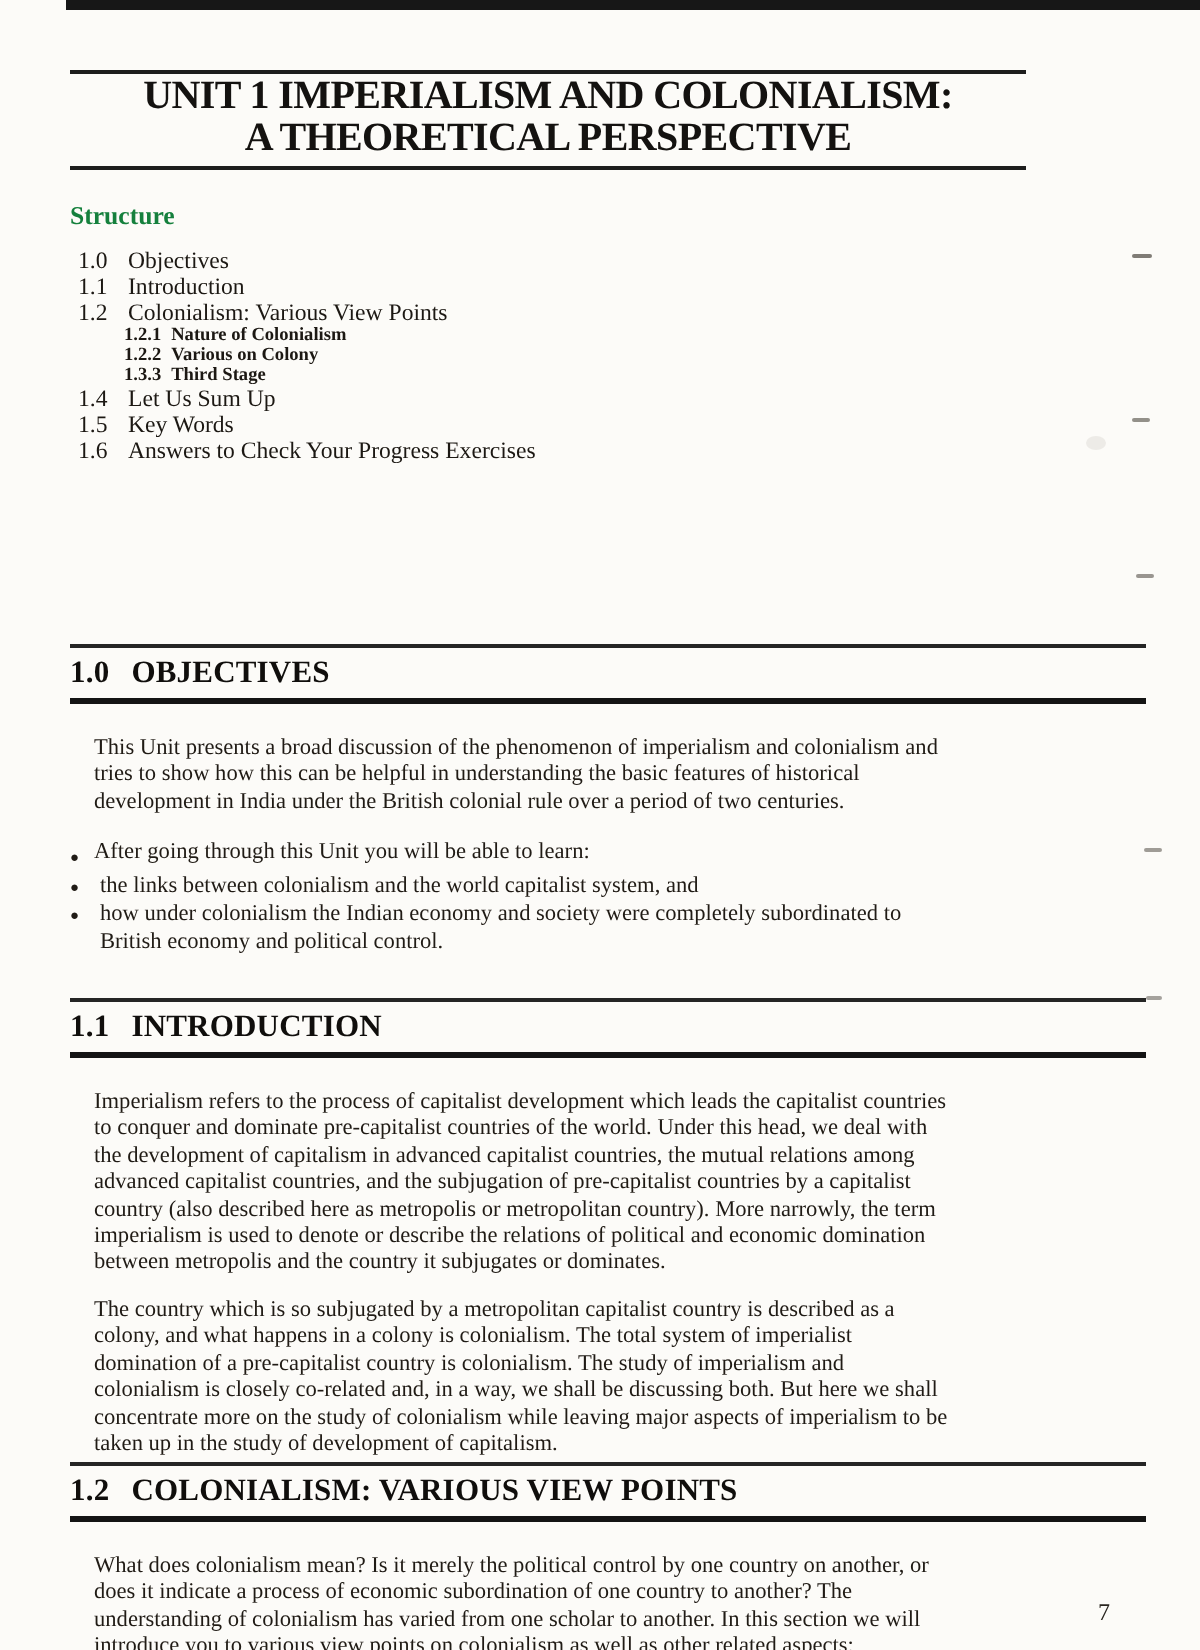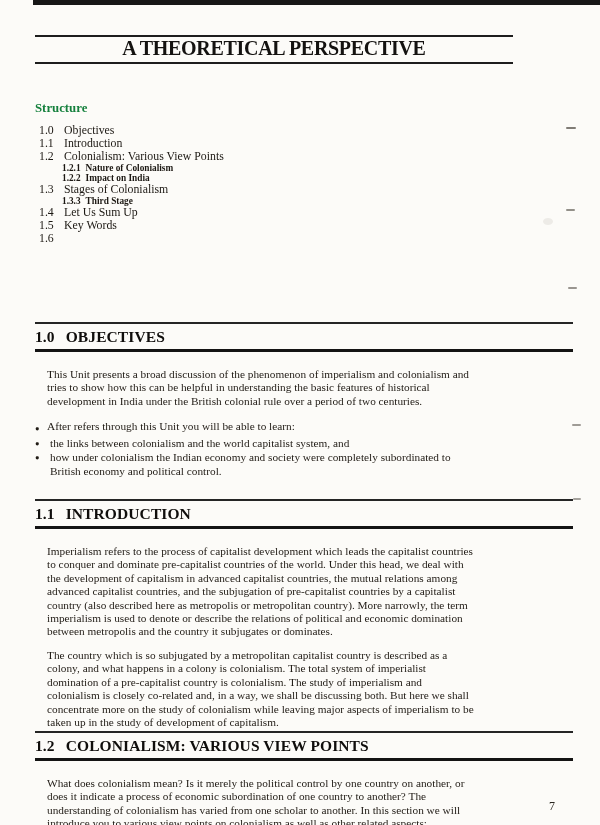--- a/index.html
+++ b/index.html
@@ -52,20 +52,21 @@
   .smudge{left:543px;top:218px;width:10px;height:7px;opacity:.12;border-radius:50%;}
 </style>
 </head>
 <body>
 
 <div class="page">
 
   <div class="top-bar"></div>
 
   <header class="title-block">
+    <div class="title-line">UNIT 1 IMPERIALISM AND COLONIALISM:</div>
     <div class="title-line">A THEORETICAL PERSPECTIVE</div>
   </header>
 
   <section class="structure-block">
     <h3 class="structure-heading">Structure</h3>
     <ol class="toc">
       <li class="toc-item">
           <span class="toc-num">1.0</span>
           <span class="toc-label">Objectives</span>
         </li>
@@ -76,52 +77,49 @@
       <li class="toc-item">
           <span class="toc-num">1.2</span>
           <span class="toc-label">Colonialism: Various View Points</span>
         </li>
       <li class="toc-sub">
           <span class="toc-num">1.2.1</span>
           <span class="toc-label">Nature of Colonialism</span>
         </li>
       <li class="toc-sub">
           <span class="toc-num">1.2.2</span>
-          <span class="toc-label">Impact on India</span>
-        </li>
-      <li class="toc-item">
-          <span class="toc-num">1.3</span>
-          <span class="toc-label">Stages of Colonialism</span>
+          <span class="toc-label">Various on Colony</span>
         </li>
       <li class="toc-sub">
           <span class="toc-num">1.3.3</span>
           <span class="toc-label">Third Stage</span>
         </li>
       <li class="toc-item">
           <span class="toc-num">1.4</span>
           <span class="toc-label">Let Us Sum Up</span>
         </li>
       <li class="toc-item">
           <span class="toc-num">1.5</span>
           <span class="toc-label">Key Words</span>
         </li>
       <li class="toc-item">
           <span class="toc-num">1.6</span>
+          <span class="toc-label">Answers to Check Your Progress Exercises</span>
         </li>
     </ol>
   </section>
 
   <div class="sec-heading-block h-objectives">
     <h2 class="sec-heading">
         <span class="sec-num">1.0</span>
         <span>OBJECTIVES</span>
       </h2>
   </div>
   <p class="para p-obj-1">This Unit presents a broad discussion of the phenomenon of imperialism and colonialism and tries to show how this can be helpful in understanding the basic features of historical development in India under the British colonial rule over a period of two centuries.</p>
-  <p class="para p-obj-lead">After refers through this Unit you will be able to learn:</p>
+  <p class="para p-obj-lead">After going through this Unit you will be able to learn:</p>
   <ul class="bullets">
     <li>
         <span class="bullet-dot">●</span>
       </li>
     <li>
         <span class="bullet-dot">●</span>
         <span>the links between colonialism and the world capitalist system, and</span>
       </li>
     <li>
         <span class="bullet-dot">●</span>

